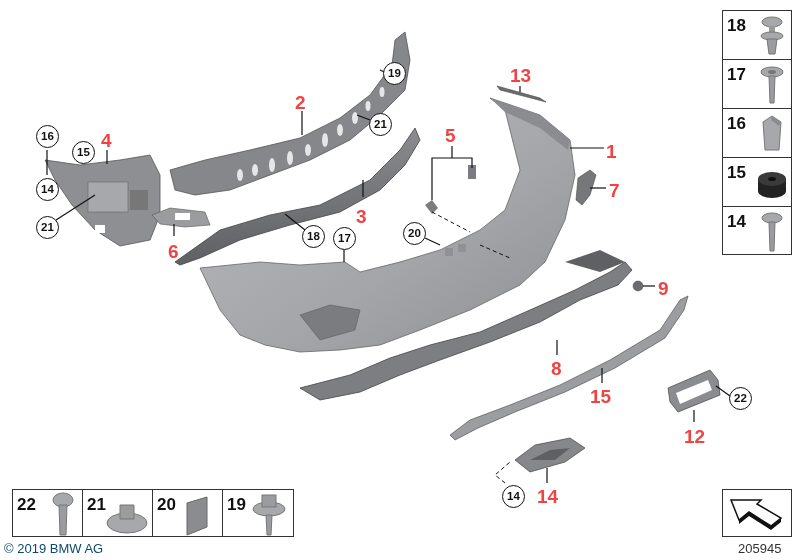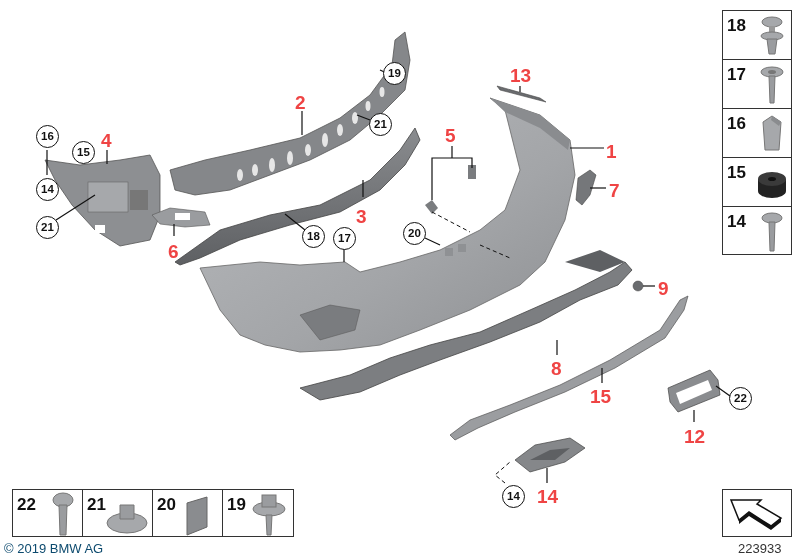--- a/index.html
+++ b/index.html
@@ -246,14 +246,14 @@
 
   <span class="copyright">© 2019 BMW AG</span>
 
   <div class="navbox">
     <svg width="68" height="46" style="position:absolute;left:0;top:0">
       <path d="M8,10 L38,10 L34,14 L58,28 L48,36 L26,22 L16,30 Z" fill="#fff" stroke="#111" stroke-width="1.5"></path>
       <path d="M16,30 L26,22 L48,36 L58,28 L58,32 L48,40 L26,26 L16,34 Z" fill="#111"></path>
     </svg>
   </div>
 
-  <span class="refnum">223933</span>
+  <span class="refnum">205945</span>
 </div>
 
 </body></html>

